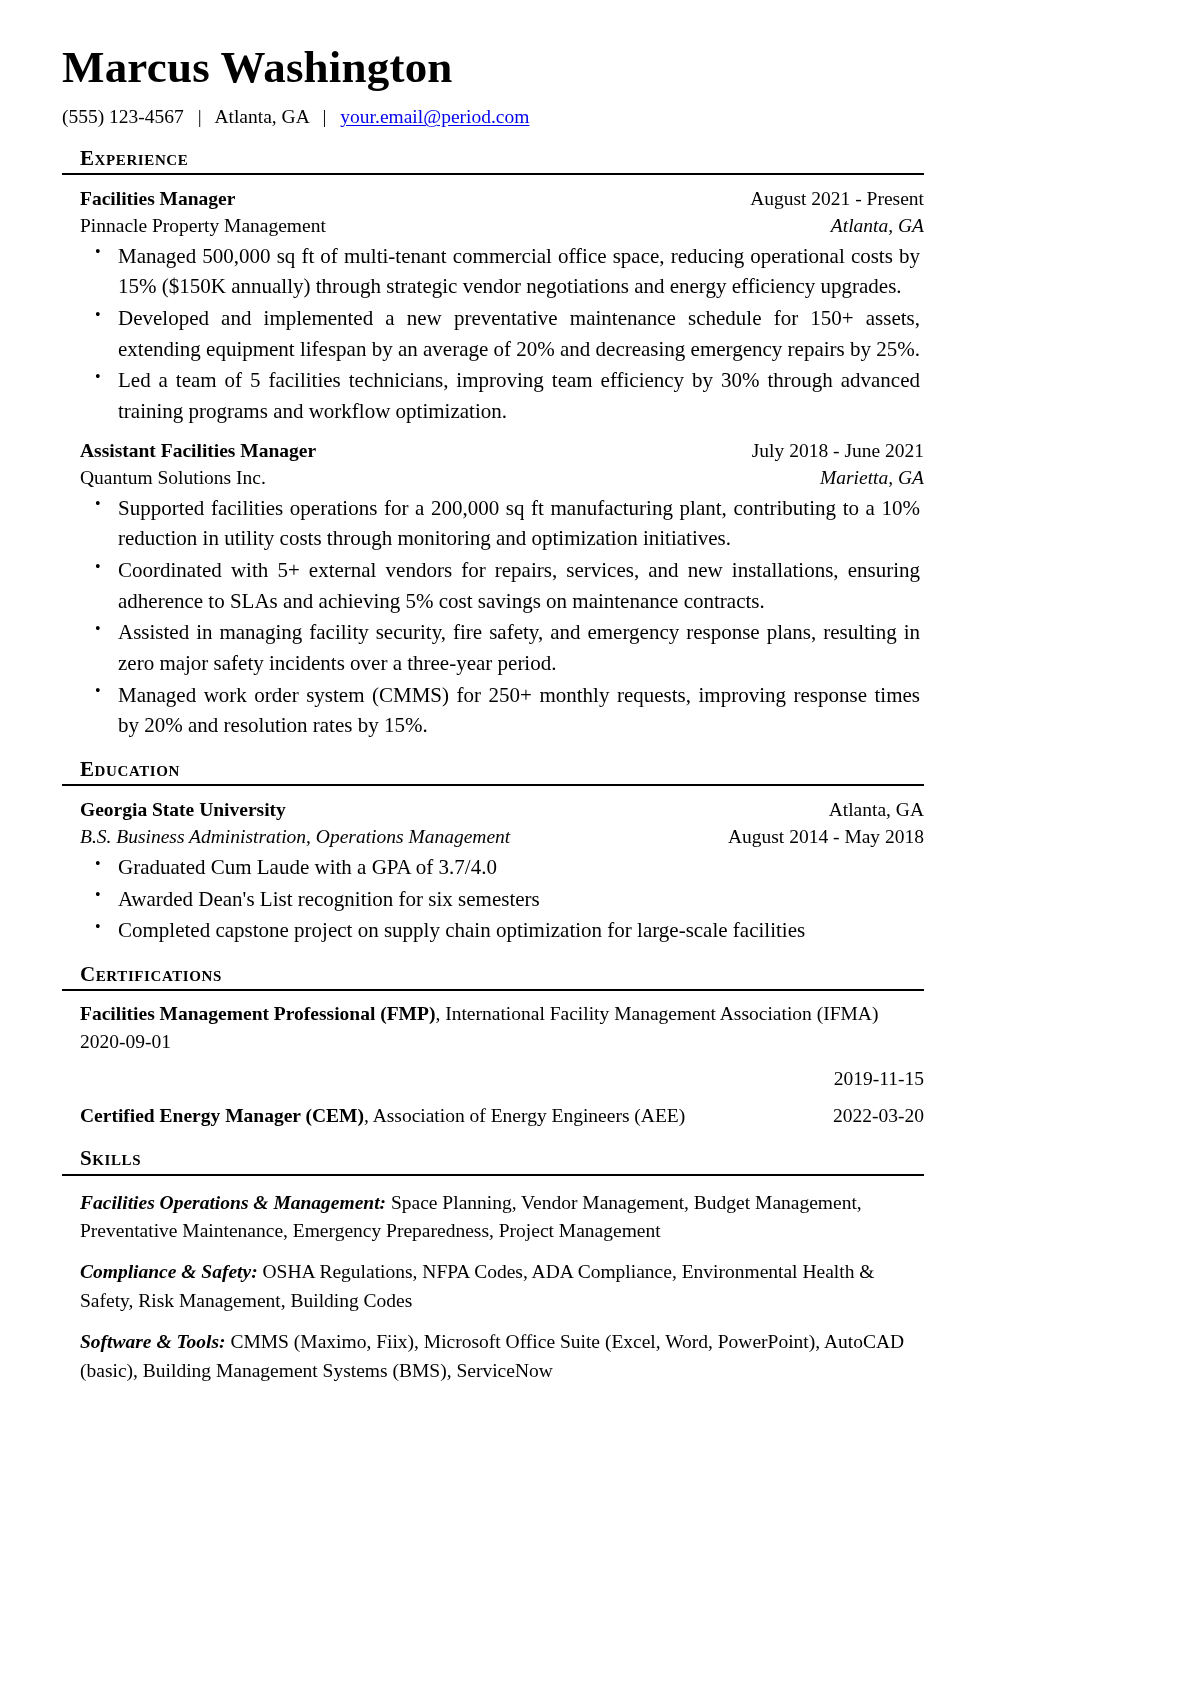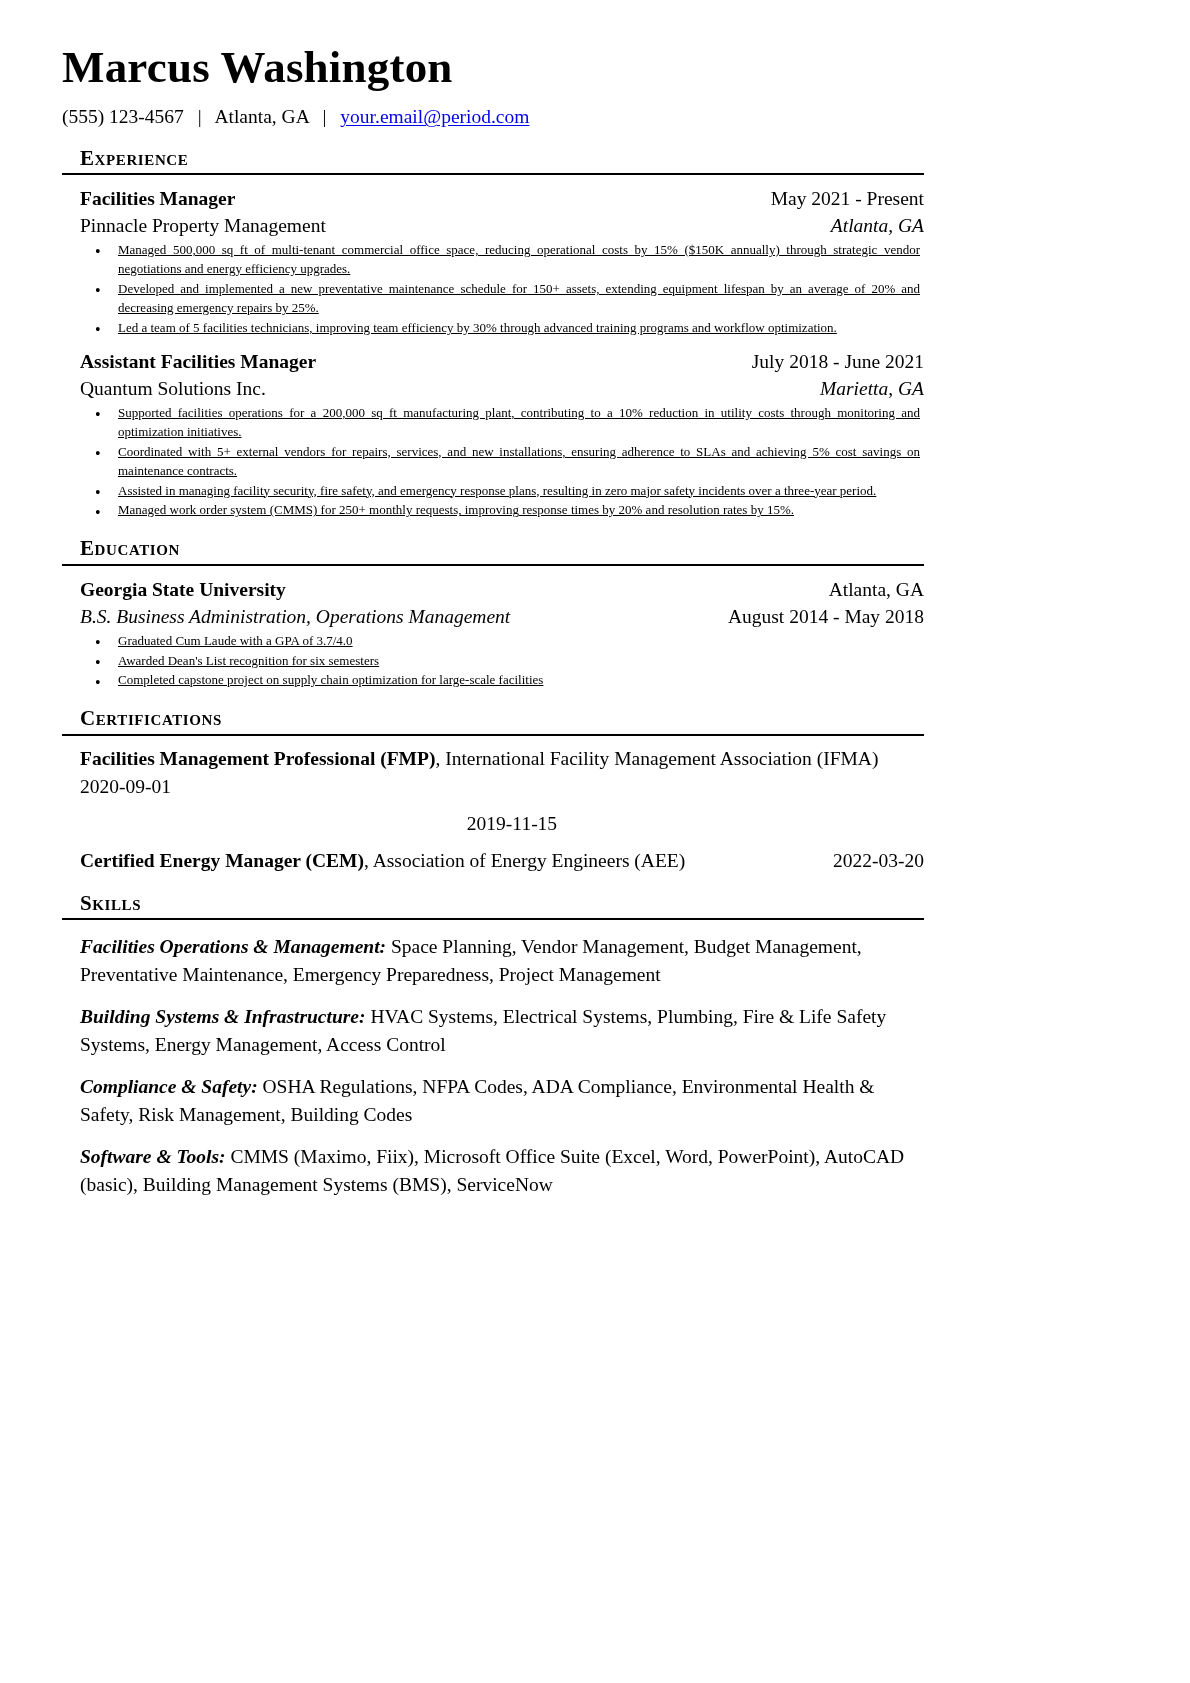--- a/index.html
+++ b/index.html
@@ -103,45 +103,44 @@
   }
 
   
   ul.bullets {
     list-style: none;
     margin: 1px 0 0 0;
     padding: 0 4px 0 36px;
   }
   ul.bullets li {
     position: relative;
-    font-size: 13px;
+    font-size: 21px;
     line-height: 1.46;
     text-align: justify;
     margin-bottom: 1px;
     padding-left: 2px;
     hyphens: auto;
-    text-decoration: underline;
     -webkit-hyphens: auto;
   }
   ul.bullets li::before {
     content: "\2022";
     position: absolute;
     left: -21px;
     top: -0.5px;
     font-size: 16px;
   }
 
   
   .cert {
     padding-left: 18px;
     margin-top: 9px;
     font-size: 19.5px;
     line-height: 1.44;
     display: flex;
-    justify-content: center;
+    justify-content: flex-end;
     align-items: baseline;
   }
   .cert:first-of-type {
     margin-top: 3px;
   }
   .cert-main {
     flex: 1 1 auto;
   }
   .cert-name {
     font-weight: 700;
@@ -190,21 +189,21 @@
     </div>
   </div>
 
   <div class="section">
     <div class="section-title">Experience</div>
     <hr class="rule">
 
     <div class="entry">
       <div class="entry-row">
         <span class="entry-title">Facilities Manager</span>
-        <span class="entry-date">May 2021 - Present</span>
+        <span class="entry-date">August 2021 - Present</span>
       </div>
       <div class="entry-row entry-sub">
         <span>Pinnacle Property Management</span>
         <span class="entry-loc">Atlanta, GA</span>
       </div>
       <ul class="bullets">
         <li>Managed 500,000 sq ft of multi-tenant commercial office space, reducing operational costs by 15% ($150K annually) through strategic vendor negotiations and energy efficiency upgrades.</li>
         <li>Developed and implemented a new preventative maintenance schedule for 150+ assets, extending equipment lifespan by an average of 20% and decreasing emergency repairs by 25%.</li>
         <li>Led a team of 5 facilities technicians, improving team efficiency by 30% through advanced training programs and workflow optimization.</li>
       </ul>
@@ -273,23 +272,20 @@
   </div>
 
   <div class="section">
     <div class="section-title">Skills</div>
     <hr class="rule">
 
     <div class="skill-line">
       <span class="skill-cat">Facilities Operations &amp; Management:</span><span> Space Planning, Vendor Management, Budget Management, Preventative Maintenance, Emergency Preparedness, Project Management</span>
     </div>
     <div class="skill-line">
-      <span class="skill-cat">Building Systems &amp; Infrastructure:</span><span> HVAC Systems, Electrical Systems, Plumbing, Fire &amp; Life Safety Systems, Energy Management, Access Control</span>
-    </div>
-    <div class="skill-line">
       <span class="skill-cat">Compliance &amp; Safety:</span><span> OSHA Regulations, NFPA Codes, ADA Compliance, Environmental Health &amp; Safety, Risk Management, Building Codes</span>
     </div>
     <div class="skill-line">
       <span class="skill-cat">Software &amp; Tools:</span><span> CMMS (Maximo, Fiix), Microsoft Office Suite (Excel, Word, PowerPoint), AutoCAD (basic), Building Management Systems (BMS), ServiceNow</span>
     </div>
   </div>
 
 </div>
 
 </body></html>

